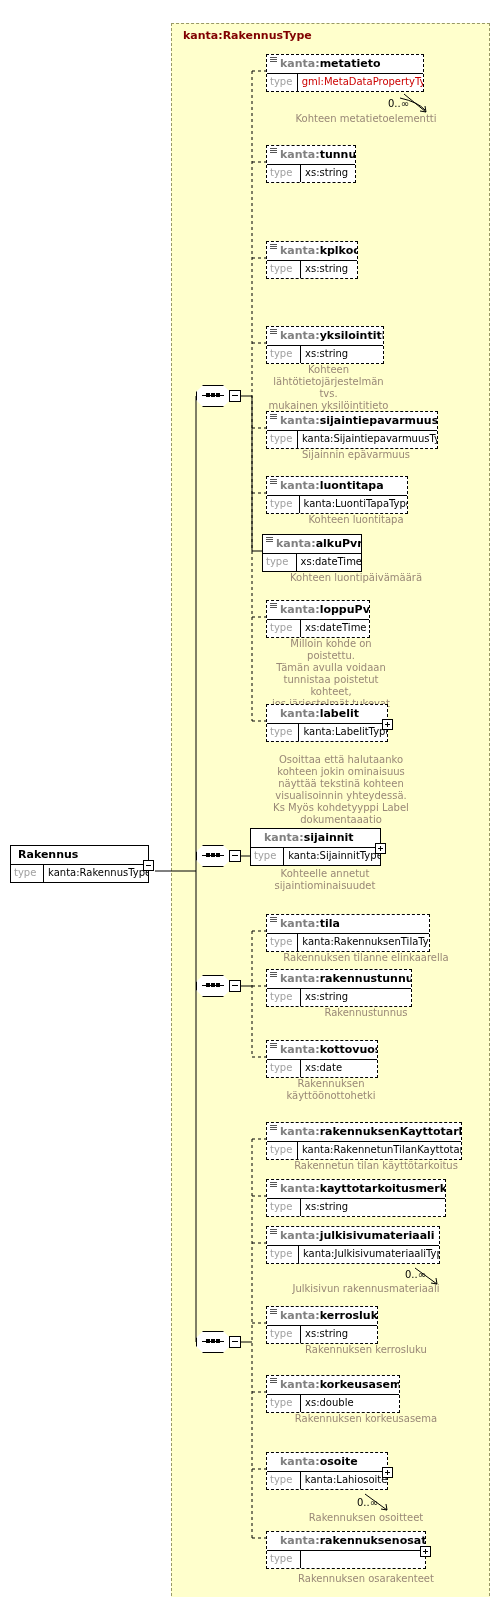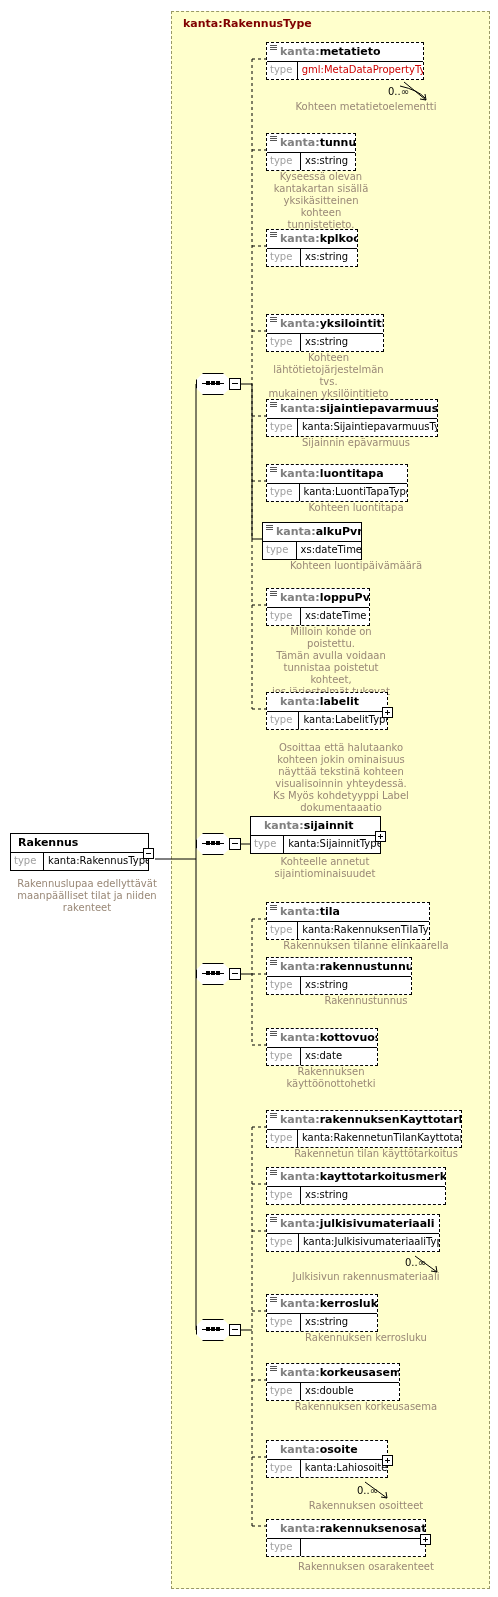--- a/index.html
+++ b/index.html
@@ -11,21 +11,21 @@
     width: 498px;
     height: 1597px;
     position: relative;
     font-family: "DejaVu Sans", sans-serif;
     overflow: hidden;
   }
 
   
   #diagram {
     position: absolute;
-    left: 0; top: 4px;
+    left: 0; top: 16px;
     width: 498px; height: 1309px;
   }
 
   
   .type-container {
     position: absolute;
     left: 171px;
     top: 7px;
     width: 319px;
     height: 1578px;
@@ -319,23 +319,20 @@
       <span class="pfx"></span><span>Rakennus</span>
     </div>
     <div class="el-type">
       <span class="lbl">type</span>
       <span class="val">kanta:RakennusType</span>
     </div>
     <div class="minus-box"></div>
     <div class="shadow"></div>
     <div class="shadow-r"></div>
   </div>
-  <div class="doc" style="left:12px; top:874px; width:150px;">Rakennuslupaa edellyttävät
-maanpäälliset tilat ja niiden
-rakenteet</div>
 
   <div class="seq" style="left:196px; top:369px;">
     <div class="oct-shadow"></div>
     <div class="oct"></div>
     <div class="bar"></div>
     <div class="dot d1"></div>
     <div class="dot d2"></div>
     <div class="dot d3"></div>
     <div class="minus-shadow"></div>
     <div class="minus-box"></div>
@@ -402,24 +399,20 @@
         </span>
       <span class="pfx">kanta:</span><span>tunnus</span>
     </div>
     <div class="el-type">
       <span class="lbl">type</span>
       <span class="val">xs:string</span>
     </div>
     <div class="shadow"></div>
     <div class="shadow-r"></div>
   </div>
-  <div class="doc" style="left:266px; top:167px; width:110px;">Kyseessä olevan
-kantakartan sisällä
-yksikäsitteinen kohteen
-tunnistetieto.</div>
 
   <div class="el" style="left:266px; top:225px; width:92px;">
     <div class="el-name">
       <span class="seq-mark">
           <i></i>
           <i></i>
           <i></i>
         </span>
       <span class="pfx">kanta:</span><span>kplkoodi</span>
     </div>

